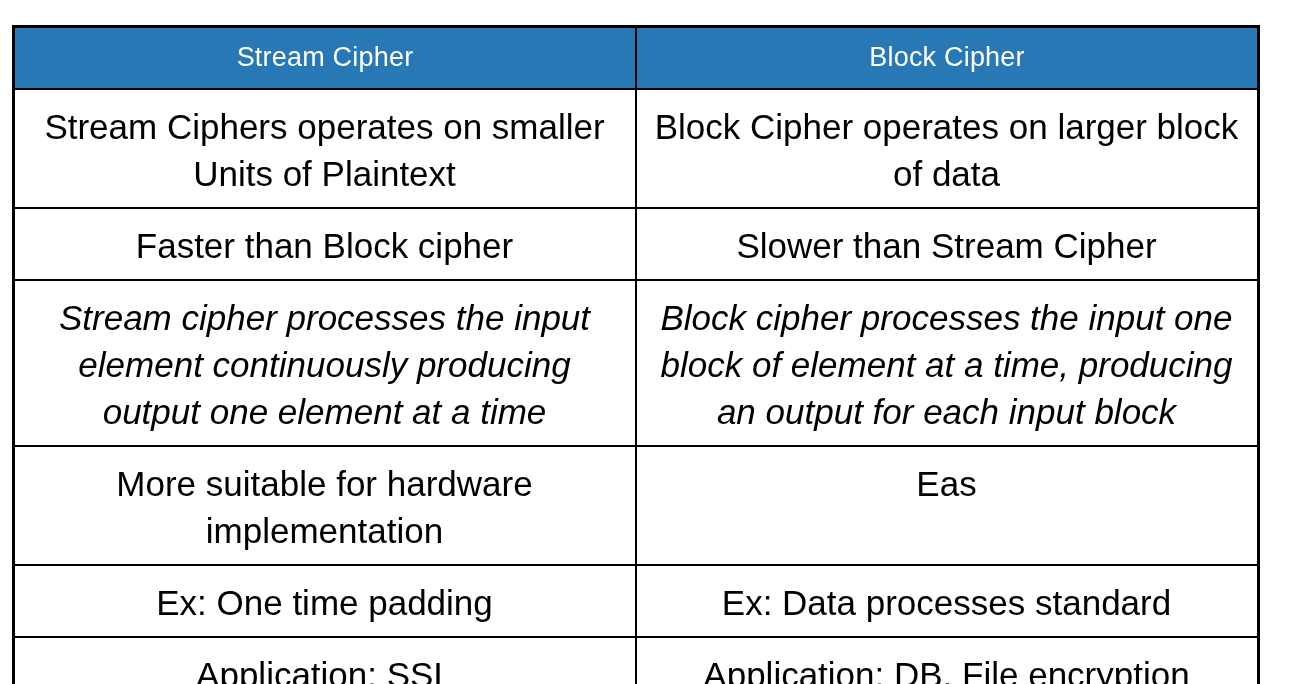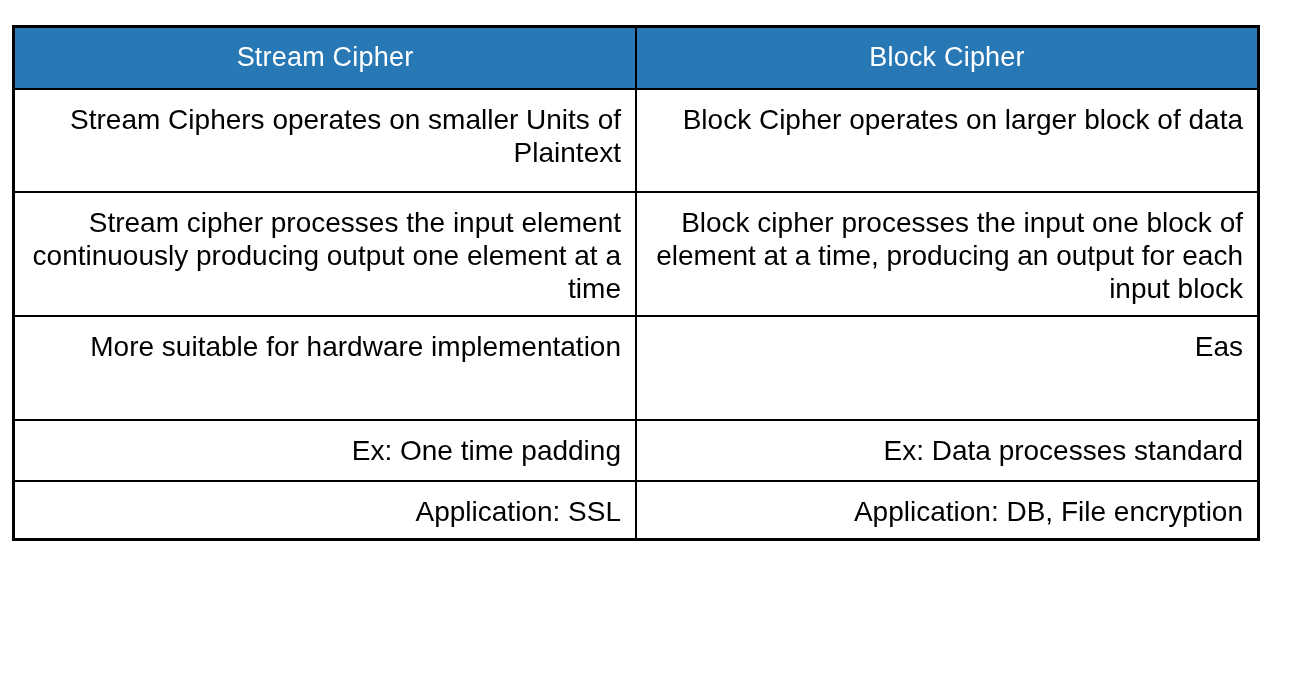--- a/index.html
+++ b/index.html
@@ -39,30 +39,30 @@
     font-weight: 400;
     text-align: center;
     vertical-align: middle;
     height: 62px;
     padding: 6px 12px;
     letter-spacing: 0.2px;
   }
   table.compare td {
     background: var(--cell-bg, #ffffff);
     color: var(--cell-text, #000000);
-    font-size: 28px;
-    line-height: 33px;
-    text-align: right;
+    font-size: 35px;
+    line-height: 47px;
+    text-align: center;
     vertical-align: top;
     padding: 13px 14px 10px 13px;
   }
   
   table.compare tbody tr:nth-child(1) td { height: 103px; }
   table.compare tbody tr:nth-child(2) td { height: 61px;  }
-  table.compare tbody tr:nth-child(3) td { height: 104px; }
+  table.compare tbody tr:nth-child(3) td { height: 104px; font-style: italic; }
   table.compare tbody tr:nth-child(4) td { height: 61px;  }
   table.compare tbody tr:nth-child(5) td { height: 48px;  }
   table.compare tbody tr:nth-child(6) td { height: 64px;  }
   table.compare tbody tr:nth-child(7) td { height: 63px;  }
 </style>
 </head>
 <body>
 
 <div class="page">
   <table class="compare">
@@ -71,20 +71,24 @@
         <th>Stream Cipher</th>
         <th>Block Cipher</th>
       </tr>
     </thead>
     <tbody>
       <tr>
         <td>Stream Ciphers operates on smaller Units of Plaintext</td>
         <td>Block Cipher operates on larger block of data</td>
       </tr>
       <tr>
+        <td>Faster than Block cipher</td>
+        <td>Slower than Stream Cipher</td>
+      </tr>
+      <tr>
         <td>Stream cipher processes the input element continuously producing output one element at a time</td>
         <td>Block cipher processes the input one block of element at a time, producing an output for each input block</td>
       </tr>
       <tr>
         <td>More suitable for hardware implementation</td>
         <td>Eas</td>
       </tr>
       <tr>
         <td>Ex: One time padding</td>
         <td>Ex: Data processes standard</td>

